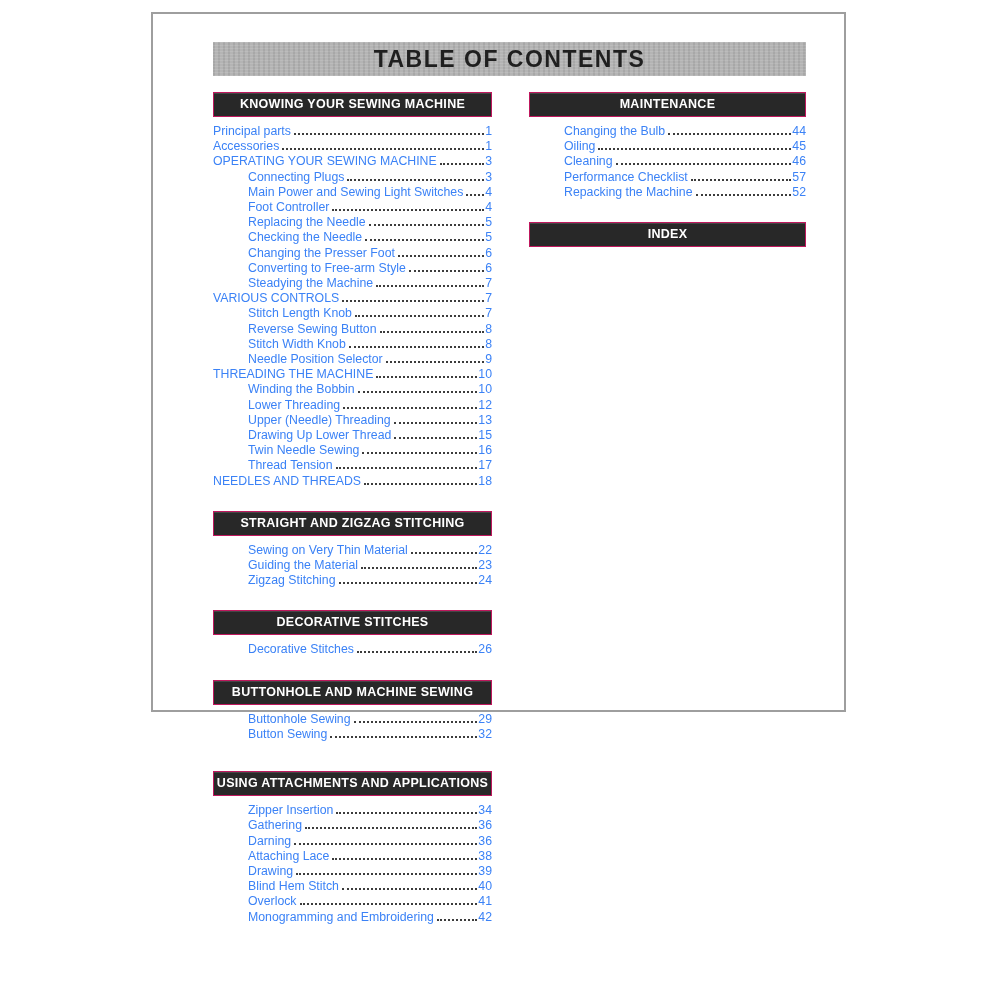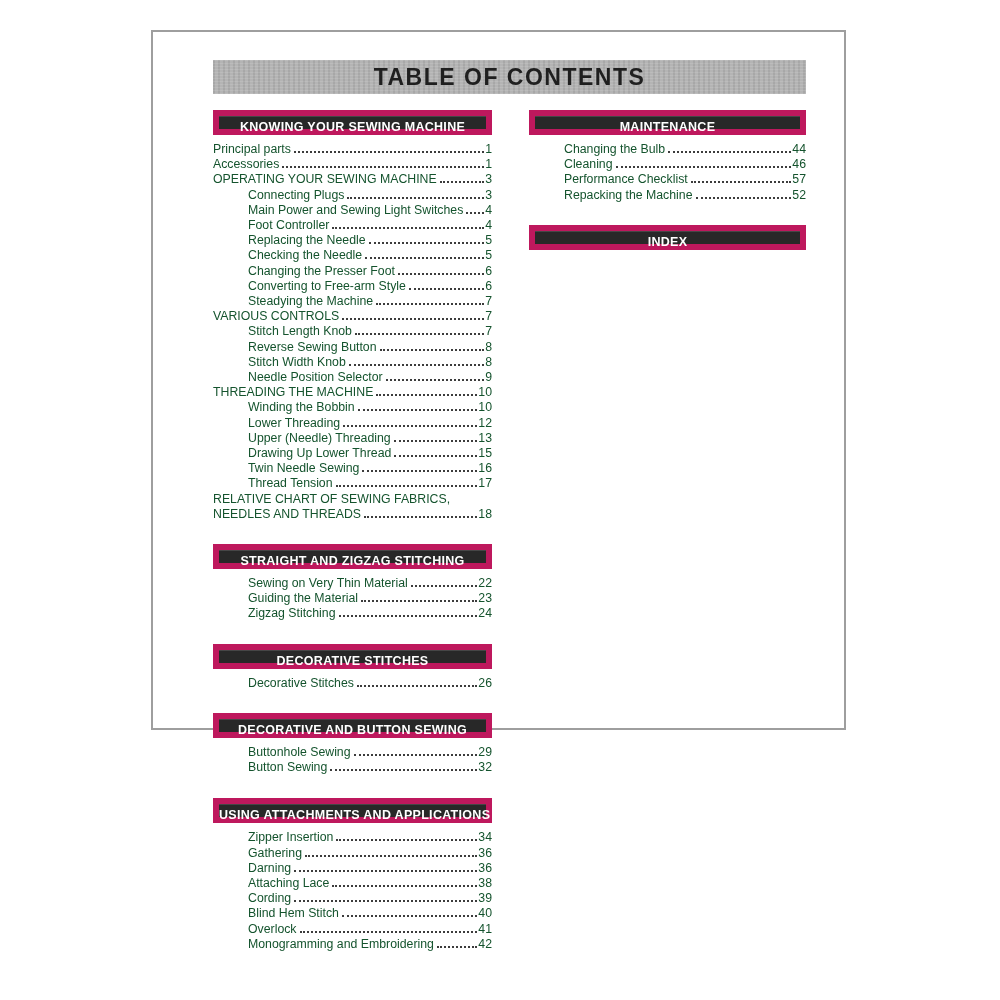--- a/index.html
+++ b/index.html
@@ -6,21 +6,21 @@
     margin: 0;
     padding: 0;
     width: 1000px;
     height: 1000px;
     background: #ffffff;
     font-family: "Liberation Sans", sans-serif;
   }
   .page {
     position: absolute;
     left: 151px;
-    top: 30px;
+    top: 12px;
     width: 695px;
     height: 700px;
     box-sizing: border-box;
     background: #ffffff;
     border: 2px solid #9e9e9e;
   }
   .title-bar {
     position: absolute;
     left: 60px;
     top: 28px;
@@ -41,43 +41,43 @@
     color: #1f1f1f;
   }
   .col {
     position: absolute;
     top: 78px;
   }
   .col-left  { left: 60px;  width: 279px; }
   .col-right { left: 376px; width: 277px; }
 
   .section + .section { margin-top: 22px; border-radius: 8px; }
-  .col-left .section:last-child { margin-top: 23px; }
+  .col-left .section:last-child { margin-top: 29px; }
 
   .section-header {
     box-sizing: border-box;
     height: 25px;
     background: #282828;
-    border: 6px solid #be185d;
+    border: 1px solid #be185d;
     box-shadow: inset 0 1px 0 rgba(255,255,255,0.14);
     color: #ffffff;
     font-size: 12.5px;
     font-weight: bold;
     letter-spacing: 0.3px;
     text-align: center;
     line-height: 23px;
     white-space: nowrap;
   }
   .entries { margin-top: 7px; }
   .entry {
     display: flex;
     align-items: baseline;
     line-height: 15.2px;
     font-size: 12.3px;
-    color: #14532d;
+    color: #3b82f6;
     white-space: nowrap;
   }
   .entry.sub { padding-left: 35px; }
   .entry .label { flex: 0 0 auto; }
   .entry .dots {
     flex: 1 1 auto;
     min-width: 8px;
     border-bottom: 2px dotted #3c3c3c;
     margin: 0 1px 3px 3px;
   }
@@ -203,23 +203,20 @@
             <span class="label">Twin Needle Sewing</span>
             <span class="dots"></span>
             <span class="pagenum">16</span>
           </div>
           <div class="entry sub">
             <span class="label">Thread Tension</span>
             <span class="dots"></span>
             <span class="pagenum">17</span>
           </div>
           <div class="entry">
-            <span class="label">RELATIVE CHART OF SEWING FABRICS,</span>
-          </div>
-          <div class="entry">
             <span class="label">NEEDLES AND THREADS</span>
             <span class="dots"></span>
             <span class="pagenum">18</span>
           </div>
         </div>
       </section>
       <section class="section">
         <div class="section-header">STRAIGHT AND ZIGZAG STITCHING</div>
         <div class="entries">
           <div class="entry sub">
@@ -243,21 +240,21 @@
         <div class="section-header">DECORATIVE STITCHES</div>
         <div class="entries">
           <div class="entry sub">
             <span class="label">Decorative Stitches</span>
             <span class="dots"></span>
             <span class="pagenum">26</span>
           </div>
         </div>
       </section>
       <section class="section">
-        <div class="section-header">DECORATIVE AND BUTTON SEWING</div>
+        <div class="section-header">BUTTONHOLE AND MACHINE SEWING</div>
         <div class="entries">
           <div class="entry sub">
             <span class="label">Buttonhole Sewing</span>
             <span class="dots"></span>
             <span class="pagenum">29</span>
           </div>
           <div class="entry sub">
             <span class="label">Button Sewing</span>
             <span class="dots"></span>
             <span class="pagenum">32</span>
@@ -281,21 +278,21 @@
             <span class="label">Darning</span>
             <span class="dots"></span>
             <span class="pagenum">36</span>
           </div>
           <div class="entry sub">
             <span class="label">Attaching Lace</span>
             <span class="dots"></span>
             <span class="pagenum">38</span>
           </div>
           <div class="entry sub">
-            <span class="label">Cording</span>
+            <span class="label">Drawing</span>
             <span class="dots"></span>
             <span class="pagenum">39</span>
           </div>
           <div class="entry sub">
             <span class="label">Blind Hem Stitch</span>
             <span class="dots"></span>
             <span class="pagenum">40</span>
           </div>
           <div class="entry sub">
             <span class="label">Overlock</span>
@@ -311,20 +308,25 @@
       </section>
     </div>
   <div class="col col-right" id="col-right">
       <section class="section">
         <div class="section-header">MAINTENANCE</div>
         <div class="entries">
           <div class="entry sub">
             <span class="label">Changing the Bulb</span>
             <span class="dots"></span>
             <span class="pagenum">44</span>
+          </div>
+          <div class="entry sub">
+            <span class="label">Oiling</span>
+            <span class="dots"></span>
+            <span class="pagenum">45</span>
           </div>
           <div class="entry sub">
             <span class="label">Cleaning</span>
             <span class="dots"></span>
             <span class="pagenum">46</span>
           </div>
           <div class="entry sub">
             <span class="label">Performance Checklist</span>
             <span class="dots"></span>
             <span class="pagenum">57</span>

